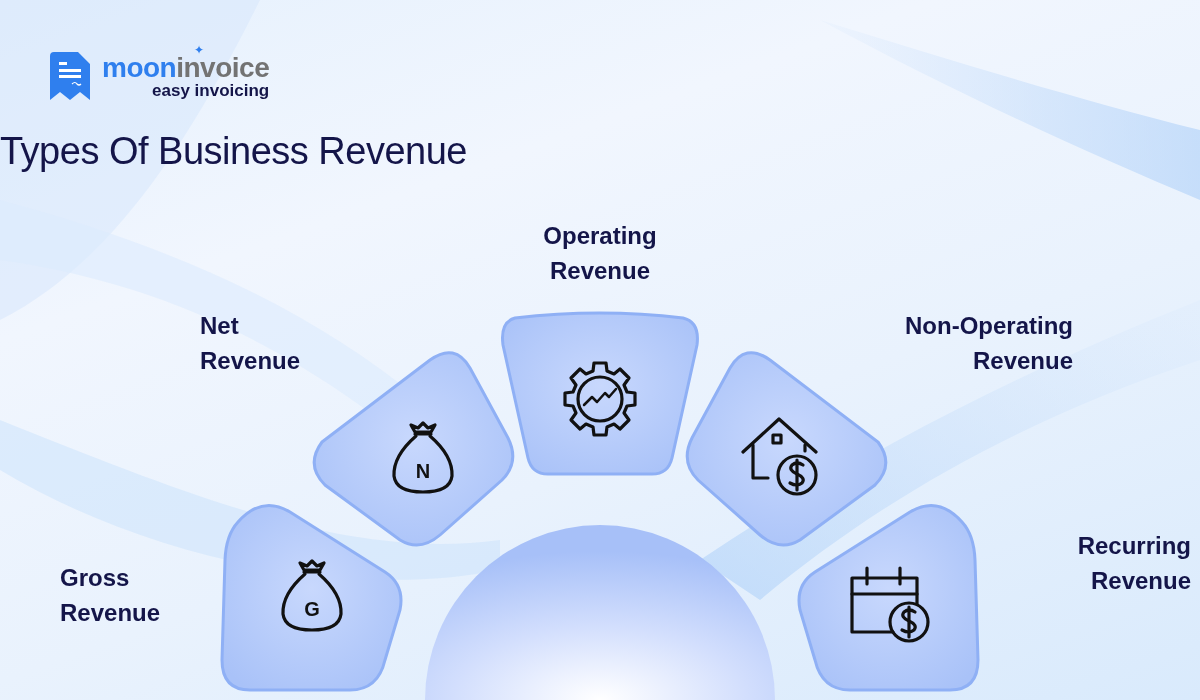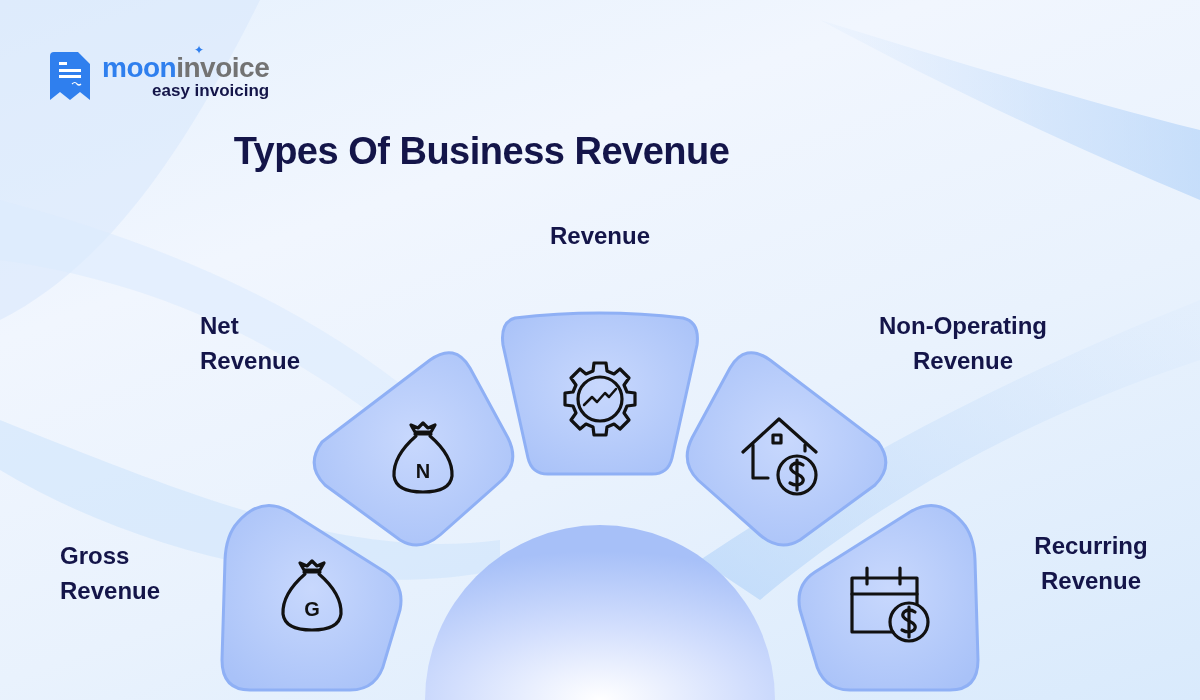--- a/index.html
+++ b/index.html
@@ -10,26 +10,26 @@
   }
   .bg { position:absolute; inset:0; }
   .logo { position:absolute; left:50px; top:52px; display:flex; align-items:center; }
   .logo-icon { width:40px; height:48px; margin-right:12px; }
   .logo-text { display:flex; flex-direction:column; align-items:flex-end; line-height:1; }
   .brand { font-size:28px; font-weight:700; letter-spacing:-0.5px; position:relative; }
   .brand .moon { color:#2f7fee;text-align:center; }
   .brand .inv { color:#737373; }
   .spark { position:absolute; left:92px; top:-10px; color:#2f7fee; font-size:12px; }
   .tagline { font-size:17px; color:#141549; font-weight:700; margin-top:0; }
-  .title { position:absolute; top:130px; left:0; width:963px; text-align:center;
-    font-size:38px; font-weight:700; color:#141549; letter-spacing:-0.5px; }
+  .title { position:absolute; top:130px; left:0; width:963px; text-align:left;
+    font-size:38px; font-weight:400; color:#141549; letter-spacing:-0.5px; }
   .label { position:absolute; font-size:24px; font-weight:700; color:#141549; line-height:35px; }
   .center { text-align:center; }
   .right { text-align:left; }
-  .left { text-align:center; }
+  .left { text-align:right; }
   svg.shapes { position:absolute; inset:0; }
 </style>
 </head>
 <body>
 
 <svg class="bg" width="1200" height="700" viewBox="0 0 1200 700">
   <defs>
     <linearGradient id="w1" x1="0" y1="0" x2="1" y2="0">
       <stop offset="0" stop-color="#cfe3fb" stop-opacity="0.2"></stop>
       <stop offset="0.6" stop-color="#bcd8fa" stop-opacity="0.7"></stop>
@@ -135,29 +135,30 @@
     <path d="M8,30 L-33,30 L-33,-24 L32,-24 L32,2"></path>
     <path d="M-33,-8 L32,-8"></path>
     <path d="M-18,-34 L-18,-18"></path>
     <path d="M15,-34 L15,-18"></path>
     <circle cx="24" cy="20" r="19"></circle>
     <path d="M30,10 Q24,6 19,10 Q15,15 24,19 Q33,23 29,28 Q24,32 17,28"></path>
     <path d="M24,5 L24,35"></path>
   </g>
 </svg>
 
-<div class="label right" style="left:60px; top:538px; width:132px;">
+<div class="label right" style="left:60px; top:560px; width:132px;">
   <div>Gross</div>
   <div>Revenue</div>
 </div>
 <div class="label right" style="left:200px; top:308px; width:146px;">
   <div>Net</div>
   <div>Revenue</div>
 </div>
 <div class="label center" style="left:500px; top:218px; width:200px;">
+  <div>Operating</div>
   <div>Revenue</div>
 </div>
 <div class="label left" style="left:853px; top:308px; width:220px;">
   <div>Non-Operating</div>
   <div>Revenue</div>
 </div>
 <div class="label left" style="left:991px; top:528px; width:200px;">
   <div>Recurring</div>
   <div>Revenue</div>
 </div>

